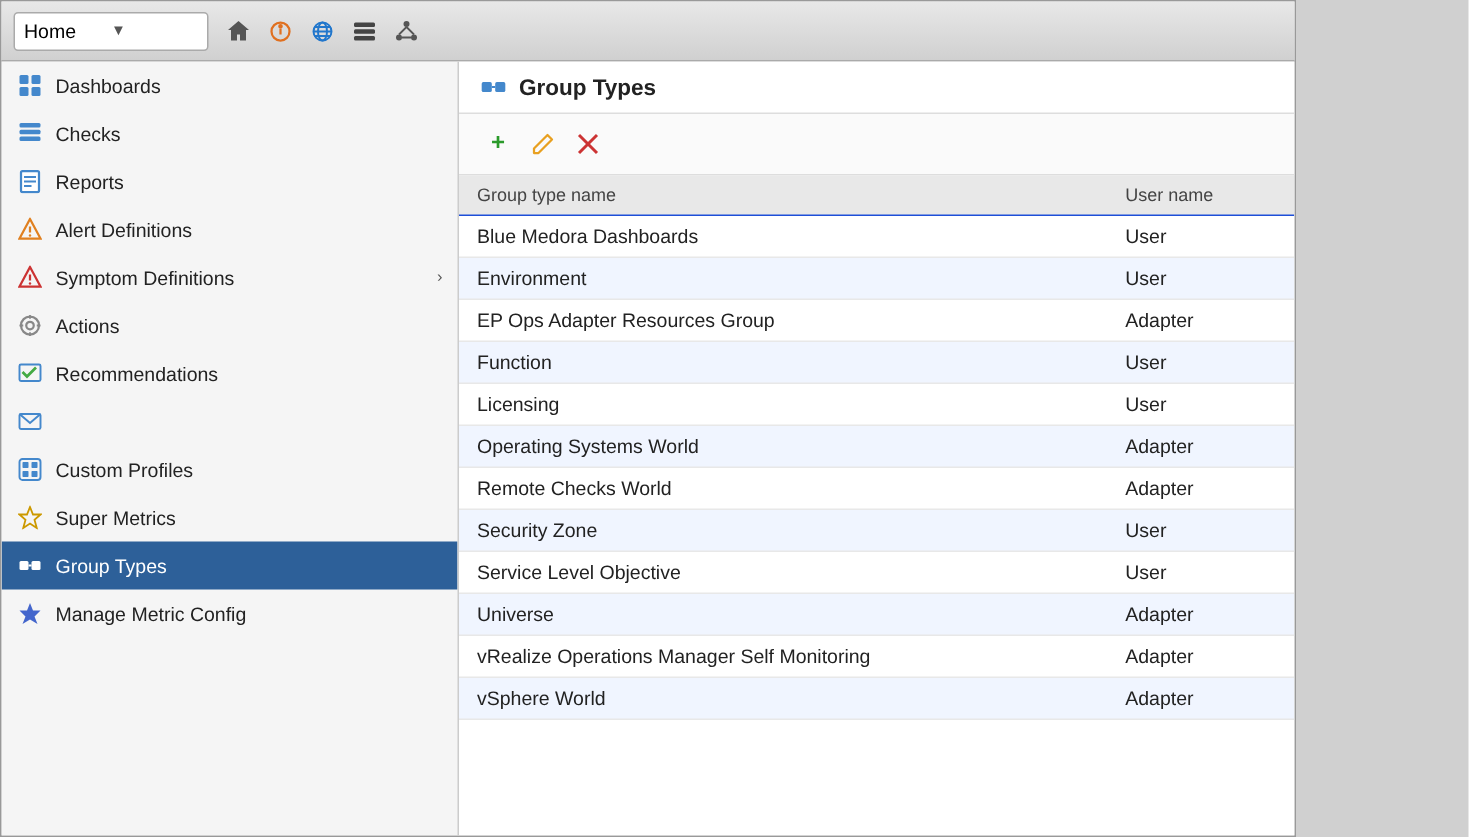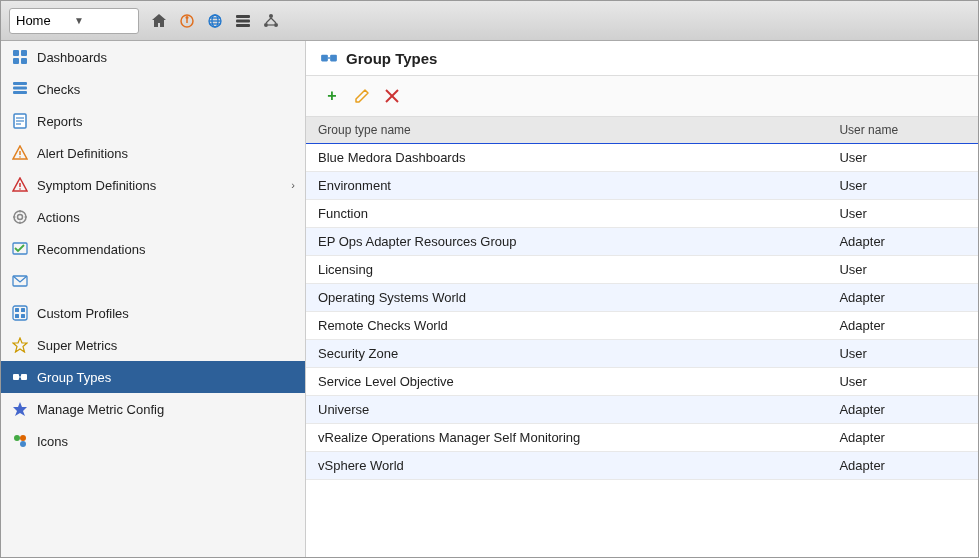--- a/index.html
+++ b/index.html
@@ -5,21 +5,21 @@
     * { box-sizing: border-box; margin: 0; padding: 0; }
     body {
       font-family: Arial, sans-serif;
       font-size: 13px;
       background: #d0d0d0;
       width: 979px;
       height: 558px;
       overflow: hidden;
     }
     .app-container {
-      width: 979px;
+      width: 864px;
       height: 558px;
       display: flex;
       flex-direction: column;
       border: 1px solid #999;
       background: #f0f0f0;
     }
     
     .top-bar {
       height: 40px;
       background: linear-gradient(to bottom, #e8e8e8, #d0d0d0);
@@ -376,30 +376,20 @@
 
       <div class="sidebar-item">
         <span class="sidebar-icon">
           <svg class="icon-svg" viewBox="0 0 16 16">
             <polygon points="8,1 10,6 15,6 11,10 13,15 8,12 3,15 5,10 1,6 6,6" fill="#4466cc"></polygon>
           </svg>
         </span>
         <span class="sidebar-label">Manage Metric Config</span>
       </div>
 
-      <div class="sidebar-item">
-        <span class="sidebar-icon">
-          <svg class="icon-svg" viewBox="0 0 16 16">
-            <circle cx="5" cy="5" r="3" fill="#44aa44"></circle>
-            <circle cx="11" cy="11" r="3" fill="#4488cc"></circle>
-            <circle cx="11" cy="5" r="3" fill="#dd6600"></circle>
-          </svg>
-        </span>
-        <span class="sidebar-label">Icons</span>
-      </div>
     </div>
 
     <div class="content-area">
 
       <div class="content-header">
         <span class="sidebar-icon">
           <svg width="20" height="20" viewBox="0 0 16 16">
             <rect x="1" y="5" width="6" height="6" rx="1" fill="#4488cc"></rect>
             <rect x="9" y="5" width="6" height="6" rx="1" fill="#4488cc"></rect>
             <line x1="7" y1="8" x2="9" y2="8" stroke="#4488cc" stroke-width="1.2"></line>
@@ -434,26 +424,26 @@
           <tbody id="table-body">
           <tr>
                 <td>Blue Medora Dashboards</td>
                 <td>User</td>
               </tr>
               <tr>
                 <td>Environment</td>
                 <td>User</td>
               </tr>
               <tr>
+                <td>EP Ops Adapter Resources Group</td>
+                <td>Adapter</td>
+              </tr>
+              <tr>
                 <td>Function</td>
                 <td>User</td>
-              </tr>
-              <tr>
-                <td>EP Ops Adapter Resources Group</td>
-                <td>Adapter</td>
               </tr>
               <tr>
                 <td>Licensing</td>
                 <td>User</td>
               </tr>
               <tr>
                 <td>Operating Systems World</td>
                 <td>Adapter</td>
               </tr>
               <tr>

